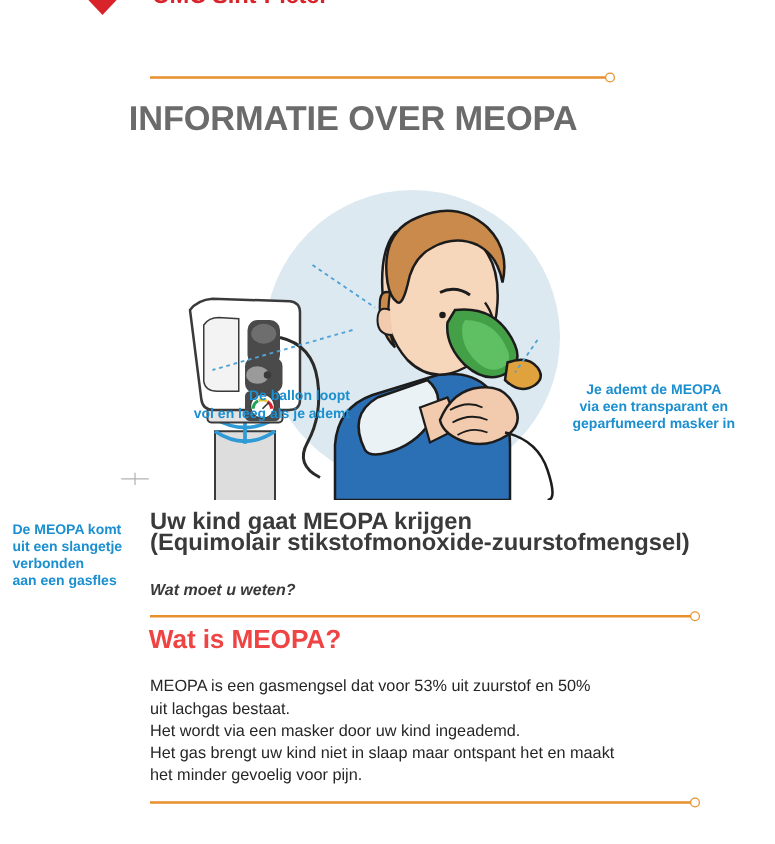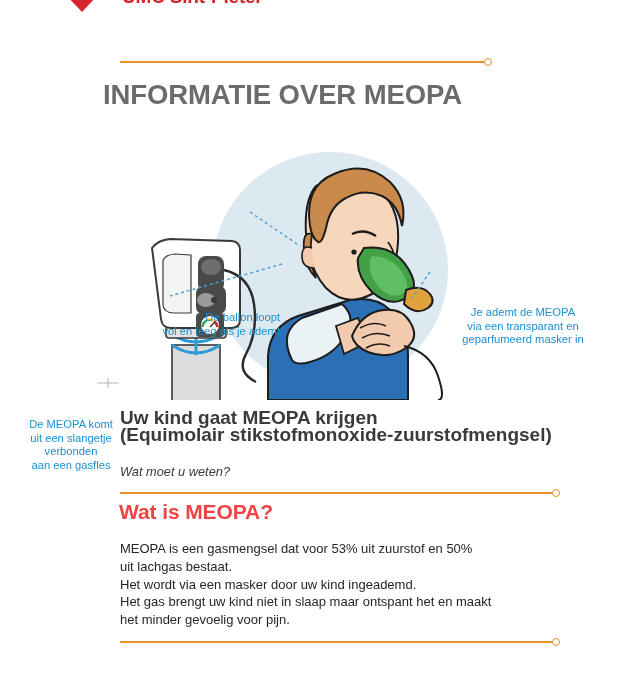--- a/index.html
+++ b/index.html
@@ -80,47 +80,47 @@
   #illustration {
     position: absolute;
     left: 0;
     top: 130px;
     width: 620px;
     height: 270px;
   }
   .callout {
     position: absolute;
     color: #1B8FD0;
-    font-weight: normal;
+    font-weight: bold;
     font-size: 11.2px;
     line-height: 13.6px;
     white-space: pre-line;
   }
   #callout-balloon { left: 140px; top: 181px; width: 140px; text-align: right; }
   #callout-mask    { left: 438px; top: 176px; width: 170px; text-align: center; }
-  #callout-tube    { left: 10px;  top: 288px; width: 122px; text-align: center; }
+  #callout-tube    { left: 10px;  top: 288px; width: 122px; text-align: left; }
 
   
   #intro-block {
     position: absolute;
     left: 120px;
     top: 409px;
     width: 450px;
     font-size: 19px;
     font-weight: bold;
     line-height: 17px;
     color: #3A3A3A;
     white-space: pre-line;
   }
   #question-line {
     position: absolute;
     left: 120px;
     top: 464px;
     font-size: 12.8px;
-    font-weight: normal;
+    font-weight: bold;
     font-style: italic;
     color: #3A3A3A;
   }
   #section-heading {
     position: absolute;
     left: 119px;
     top: 500px;
     font-size: 21px;
     font-weight: bold;
     color: #ef4444;

